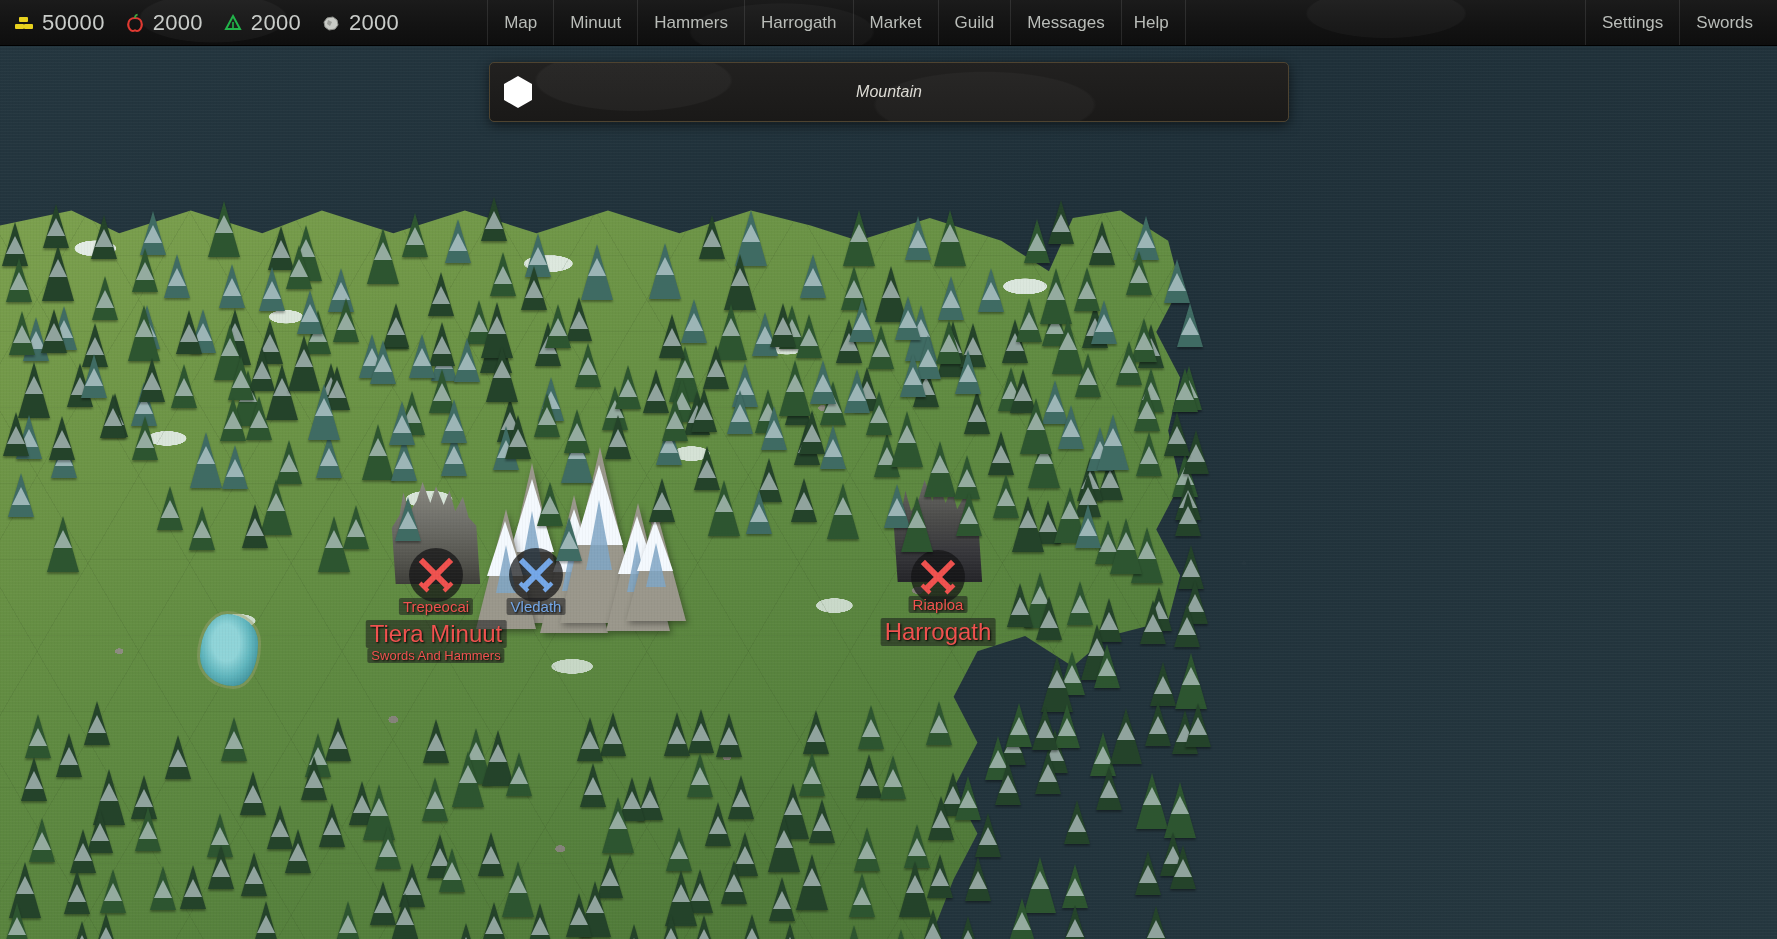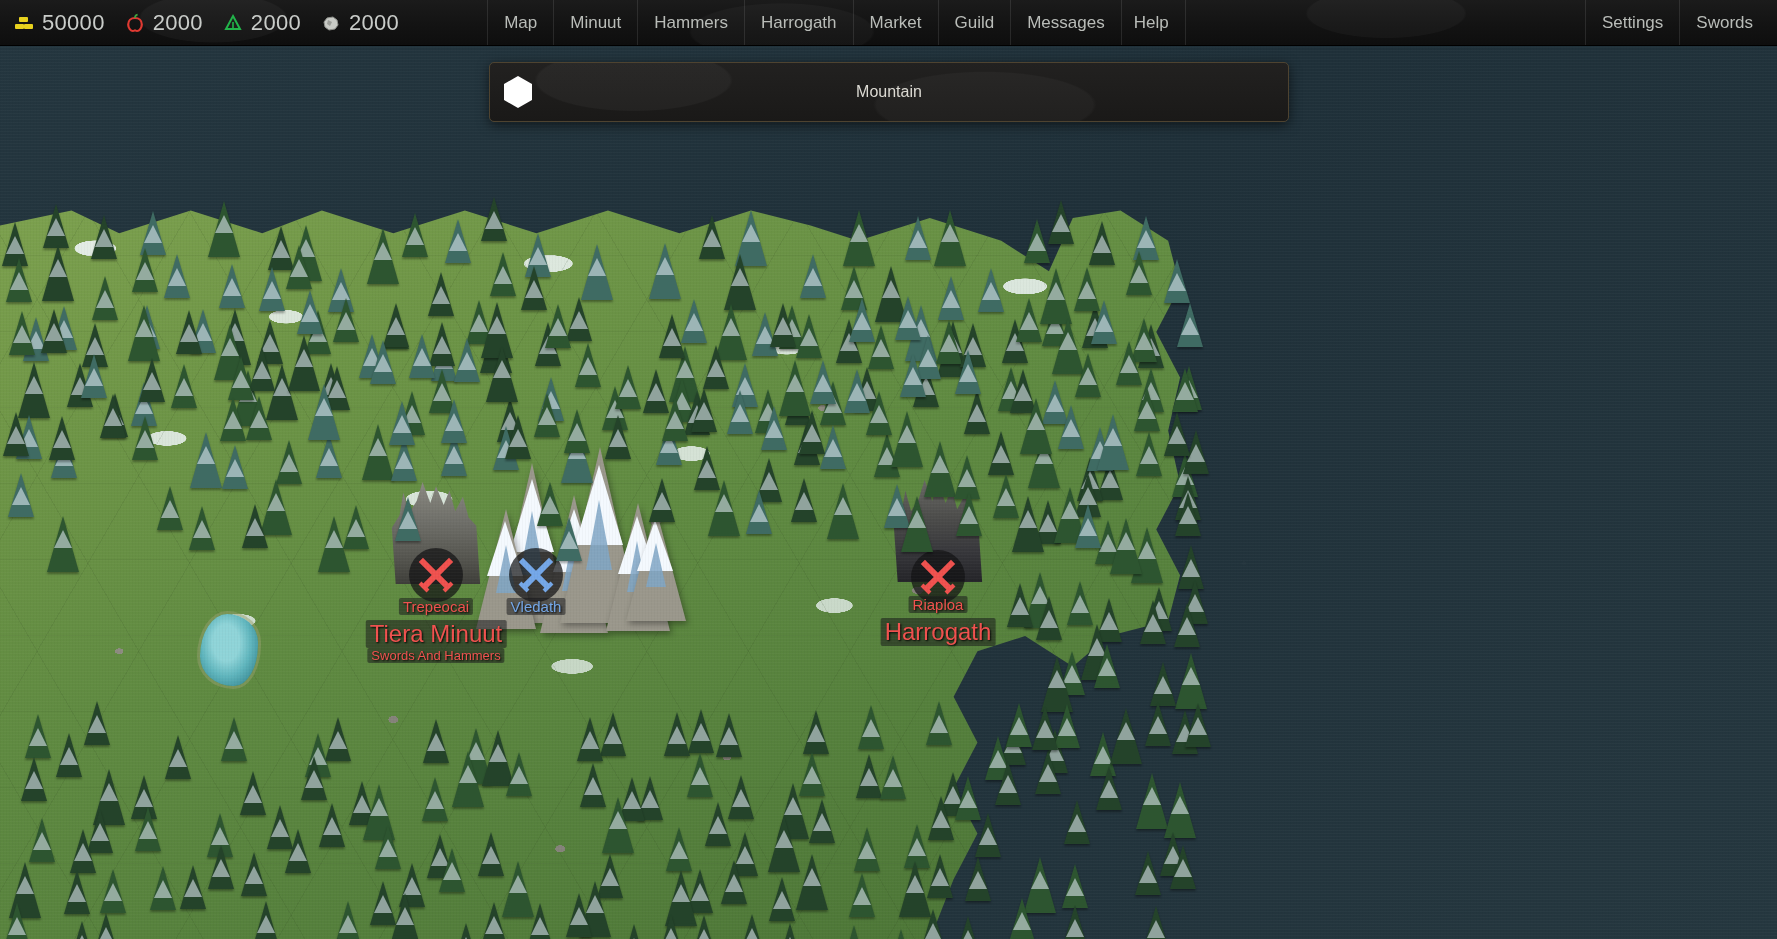--- a/index.html
+++ b/index.html
@@ -236,21 +236,21 @@
   }
   #panel-hex{
     margin-left:auto; color:#cfcdc6; font-size:15px;
   }
   #panel-body{
     height:58px; display:flex; align-items:center; position:relative; padding:0 14px;
   }
   #terrain-hex{ width:28px; height:32px; display:block; }
   #terrain-name{
     position:absolute; left:0; right:0; text-align:center;
-    color:#dcdad3; font-size:16px;
+    color:#dcdad3; font-size:16px;font-style:italic;
   }
 </style>
 </head>
 <body>
 
 <div id="world">
 
   <div id="landmass">
     <div id="hexgrid"></div>
     <div id="rocks"></div>

